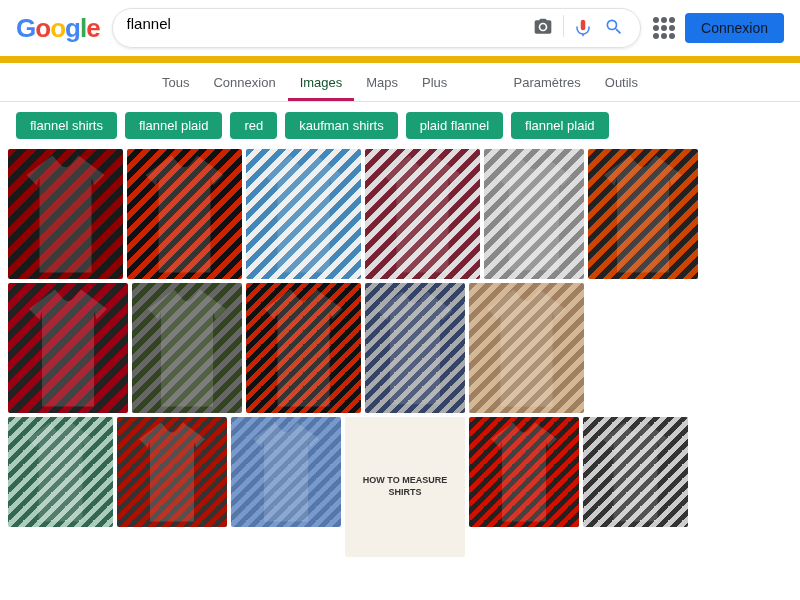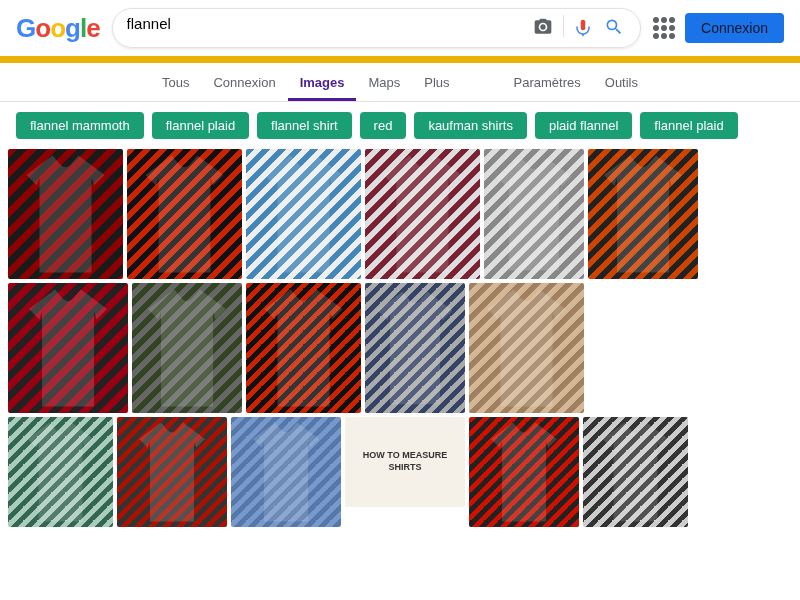--- a/index.html
+++ b/index.html
@@ -98,23 +98,23 @@
     .nav-item {
       padding: 8px 12px;
       font-size: 13px;
       color: #5f6368;
       cursor: pointer;
       white-space: nowrap;
       border-bottom: 3px solid transparent;
       text-decoration: none;
     }
     .nav-item.active {
-      color: #4c1d95;
-      border-bottom: 3px solid #4c1d95;
-      font-weight: 700;
+      color: #14532d;
+      border-bottom: 3px solid #be185d;
+      font-weight: 400;
     }
     .safesearch-btn {
       font-size: 13px;
       color: #5f6368;
       cursor: pointer;
       padding: 8px 4px;
       display: flex;
       align-items: center;
       gap: 2px;
     }
@@ -223,23 +223,22 @@
   <a class="nav-item">Connexion</a>
   <a class="nav-item active">Images</a>
   <a class="nav-item">Maps</a>
   <a class="nav-item">Plus</a>
   <div style="flex:1"></div>
   <a class="nav-item">Paramètres</a>
   <a class="nav-item">Outils</a>
 </div>
 
 <div id="chips-bar">
-<button class="chip">flannel mammoth</button>
+<button class="chip">flannel shirts</button>
     <button class="chip">flannel plaid</button>
-    <button class="chip">flannel shirt</button>
     <button class="chip">red</button>
     <button class="chip">kaufman shirts</button>
     <button class="chip">plaid flannel</button>
     <button class="chip">flannel plaid</button>
   </div>
 
 <div style="overflow:hidden;">
   <div class="row1" id="row1">
       <div class="shirt-img red-black" style="width: 115px; height: 130px; flex-shrink: 0; border-radius: 2px; cursor: pointer; position: relative;">
         <svg viewBox="0 0 80 100" width="100%" height="100%" xmlns="http://www.w3.org/2000/svg" style="opacity:0.15;position:absolute;top:0;left:0;">
@@ -308,21 +307,21 @@
       <div class="shirt-img red-model2" style="width: 110px; height: 110px; flex-shrink: 0; border-radius: 2px; cursor: pointer; position: relative;">
         <svg viewBox="0 0 80 100" width="100%" height="100%" xmlns="http://www.w3.org/2000/svg" style="opacity:0.15;position:absolute;top:0;left:0;">
         <path d="M30 5 L10 20 L18 28 L20 22 L20 95 L60 95 L60 22 L62 28 L70 20 L50 5 L44 12 Q40 16 36 12 Z" fill="white"></path>
       </svg>
       </div>
       <div class="shirt-img blue-solid" style="width: 110px; height: 110px; flex-shrink: 0; border-radius: 2px; cursor: pointer; position: relative;">
         <svg viewBox="0 0 80 100" width="100%" height="100%" xmlns="http://www.w3.org/2000/svg" style="opacity:0.15;position:absolute;top:0;left:0;">
         <path d="M30 5 L10 20 L18 28 L20 22 L20 95 L60 95 L60 22 L62 28 L70 20 L50 5 L44 12 Q40 16 36 12 Z" fill="white"></path>
       </svg>
       </div>
-      <div class="shirt-img measure-bg" style="width: 120px; height: 90px; flex-shrink: 0; border-radius: 2px; cursor: pointer; position: relative; background: rgb(245, 240, 232); justify-content: flex-end;">
+      <div class="shirt-img measure-bg" style="width: 120px; height: 140px; flex-shrink: 0; border-radius: 2px; cursor: pointer; position: relative; background: rgb(245, 240, 232); justify-content: flex-end;">
         <div style="padding:6px;font-size:9px;font-weight:bold;color:#333;text-align:center;line-height:1.3;">HOW TO MEASURE SHIRTS</div>
       </div>
       <div class="shirt-img red-back" style="width: 110px; height: 110px; flex-shrink: 0; border-radius: 2px; cursor: pointer; position: relative;">
         <svg viewBox="0 0 80 100" width="100%" height="100%" xmlns="http://www.w3.org/2000/svg" style="opacity:0.15;position:absolute;top:0;left:0;">
         <path d="M30 5 L10 20 L18 28 L20 22 L20 95 L60 95 L60 22 L62 28 L70 20 L50 5 L44 12 Q40 16 36 12 Z" fill="white"></path>
       </svg>
       </div>
       <div class="shirt-img bw-plaid" style="width: 105px; height: 110px; flex-shrink: 0; border-radius: 2px; cursor: pointer; position: relative;">
         <svg viewBox="0 0 80 100" width="100%" height="100%" xmlns="http://www.w3.org/2000/svg" style="opacity:0.15;position:absolute;top:0;left:0;">
         <path d="M30 5 L10 20 L18 28 L20 22 L20 95 L60 95 L60 22 L62 28 L70 20 L50 5 L44 12 Q40 16 36 12 Z" fill="white"></path>

